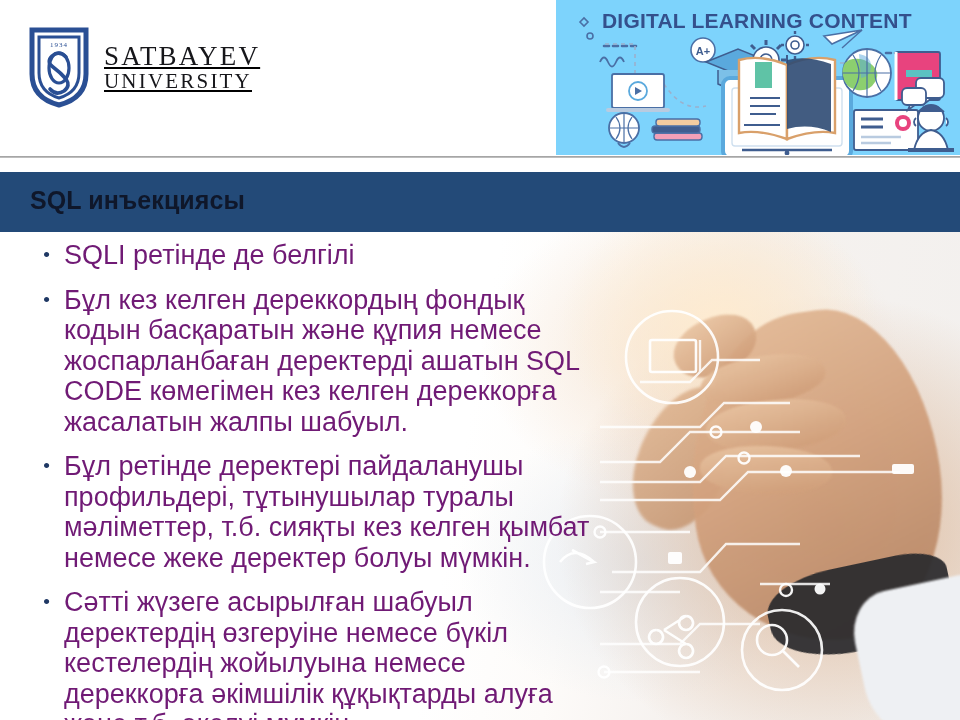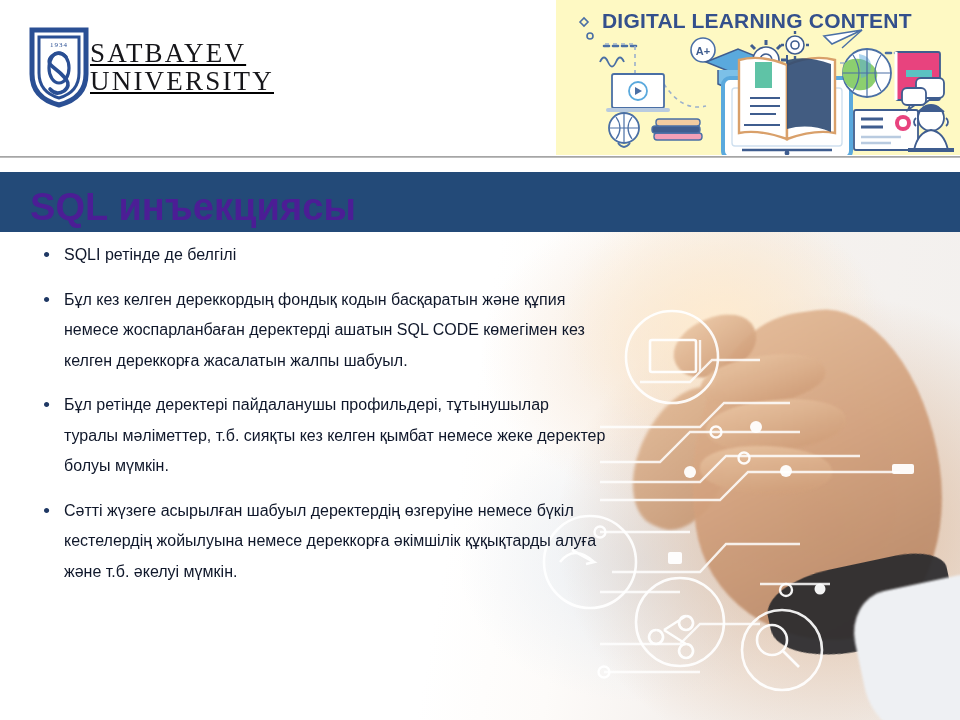--- a/index.html
+++ b/index.html
@@ -30,44 +30,44 @@
     border-radius:38% 26% 30% 46%;transform:rotate(-12deg);filter:blur(.6px);opacity:.93;}
   .sleeve{position:absolute;left:860px;top:352px;width:130px;height:150px;background:#eef0f3;
     border-radius:30% 12% 10% 40%;transform:rotate(-12deg);filter:blur(1px);}
   .glow{position:absolute;left:560px;top:-40px;width:320px;height:260px;
     background:radial-gradient(ellipse at center,rgba(255,236,208,.9),rgba(255,255,255,0) 70%);}
   
   .circuit{position:absolute;inset:0;}
 
   
   .header{position:absolute;left:0;top:0;width:960px;height:155px;background:#ffffff;}
-  .logo-wrap{position:absolute;left:28px;top:26px;display:flex;align-items:center;}
+  .logo-wrap{position:absolute;left:28px;top:26px;display:flex;align-items:center;gap:14px;}
   .shield{width:62px;height:82px;}
   .wordmark{display:flex;flex-direction:column;line-height:1.0;text-decoration:underline;}
   .wordmark .l1{font-family:"Liberation Serif",serif;font-size:27px;letter-spacing:2.2px;color:#16161a;}
-  .wordmark .l2{font-family:"Liberation Serif",serif;font-size:27px;letter-spacing:2.2px;color:#16161a;margin-top:1px;}
-
-  .illus{position:absolute;left:556px;top:0;width:404px;height:155px;overflow:hidden;background:#fef9c3;text-align:center;}
+  .wordmark .l2{font-family:"Liberation Serif",serif;font-size:21px;letter-spacing:2.2px;color:#16161a;margin-top:1px;}
+
+  .illus{position:absolute;left:556px;top:0;width:404px;height:155px;overflow:hidden;background:#7dd3fc;text-align:center;}
   .illus-title{position:absolute;left:46px;top:9px;font-size:21px;font-weight:bold;color:#34508c;
      letter-spacing:.2px;white-space:nowrap;font-family:"Liberation Sans",sans-serif;}
 
   .divider{position:absolute;left:0;top:156px;width:960px;height:2px;
     background:linear-gradient(180deg,#9a9a9a,#c9c9c9);}
 
   
   .title-bar{position:absolute;left:0;top:172px;width:960px;height:60px;background:#234a78;}
-  .title-text{position:absolute;left:30px;top:186px;font-size:38px;font-weight:bold;color:#4c1d95;
+  .title-text{position:absolute;left:30px;top:186px;font-size:25px;font-weight:bold;color:#0f172a;
     letter-spacing:.1px;font-family:"Liberation Sans",sans-serif;}
 
   
   .content{position:absolute;left:0;top:240px;width:620px;}
   .bullet{position:relative;display:flex;margin:0 0 14px 0;}
   .bullet .dot{width:36px;flex:0 0 36px;text-align:right;padding-right:0;
     color:#1F3864;font-size:19px;line-height:30px;padding-left:14px;}
-  .bullet .txt{flex:1;color:#0f172a;font-size:16px;line-height:30.5px;
+  .bullet .txt{flex:1;color:#701a75;font-size:27px;line-height:30.5px;
     font-family:"Liberation Sans",sans-serif;padding-left:14px;padding-right:14px;}
 </style>
 </head>
 <body>
 
 <div class="slide">
 
   <div class="bg-photo">
     <div class="base"></div>
     <div class="glow"></div>

